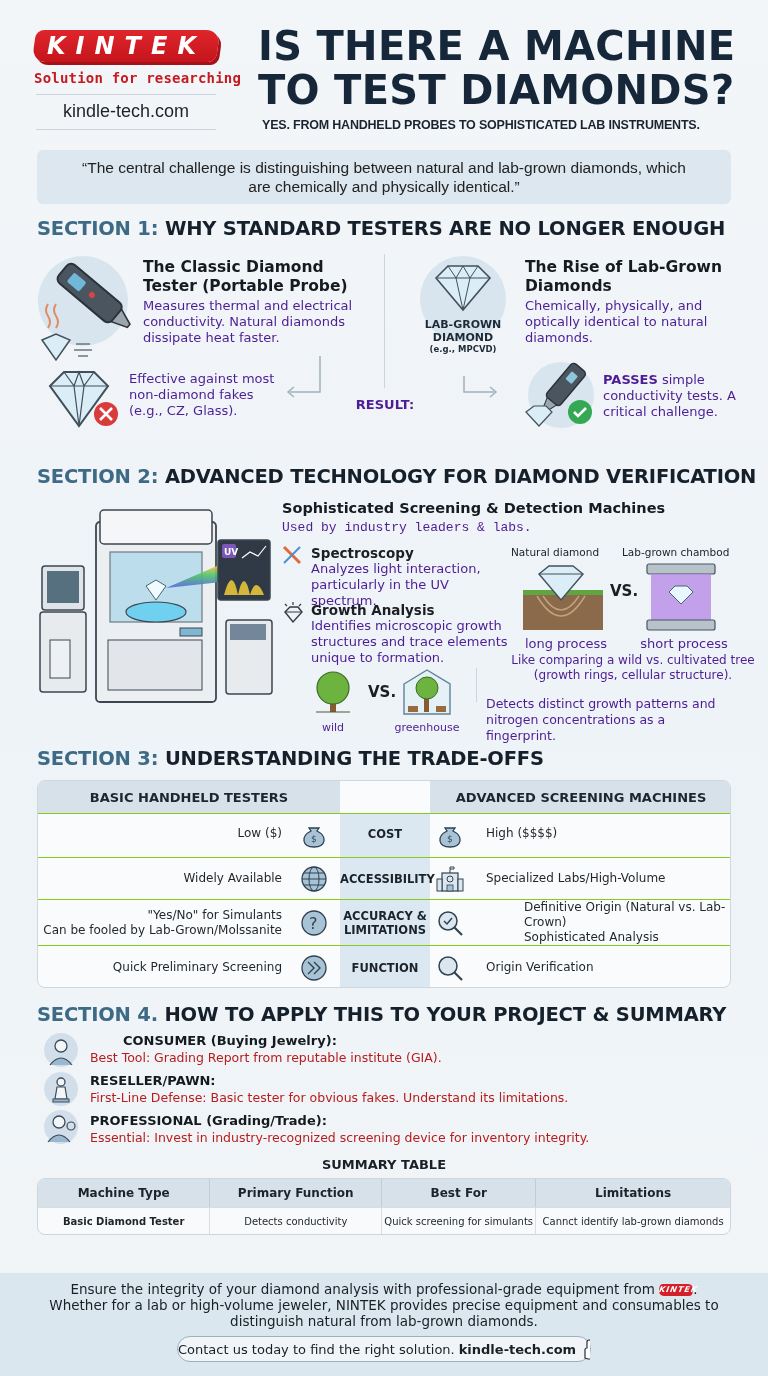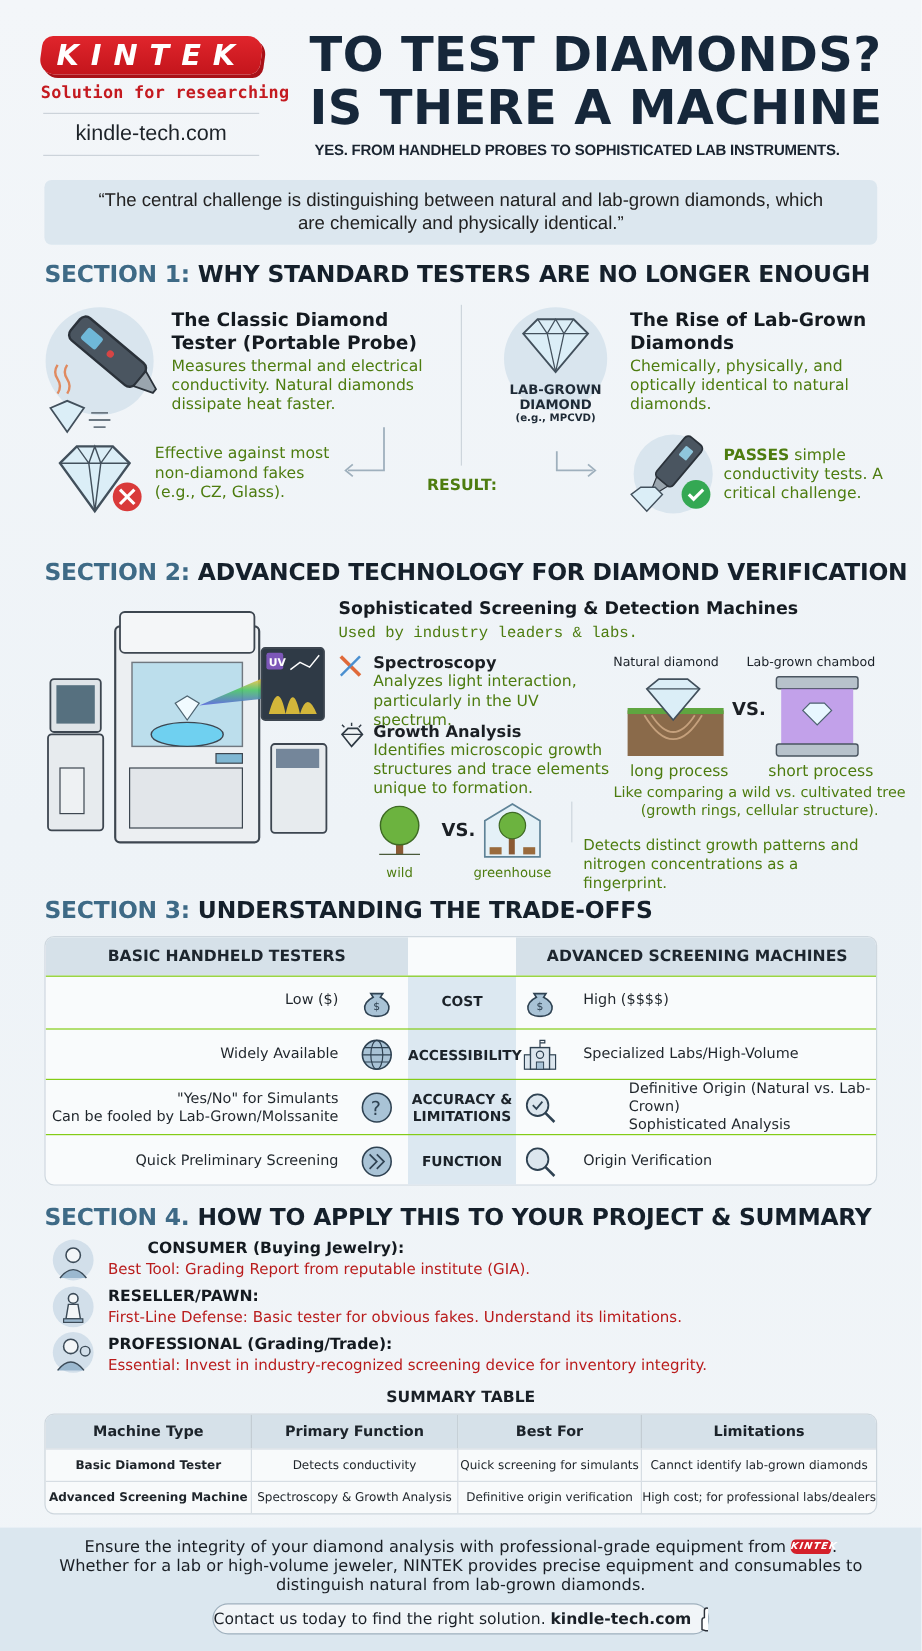--- a/index.html
+++ b/index.html
@@ -38,21 +38,21 @@
   
   .quote-box { left: 37px; top: 150px; width: 694px; height: 54px; background: #dce7ef; border-radius: 6px; display: flex; align-items: center; justify-content: center; text-align: center; padding: 0 40px; font-size: 15.5px; line-height: 19px; color: #222; }
 
   
   .section-h { left: 37px; font-family: "DejaVu Sans", sans-serif; font-weight: bold; font-size: 19.5px; color: #15202b; letter-spacing: -0.2px; white-space: nowrap; }
   .section-h .num { color: #3e6a86; }
 
   .circle { border-radius: 50%; background: #d9e5ee; }
 
   .h3 { font-family: "DejaVu Sans", sans-serif; font-weight: bold; font-size: 15.5px; color: #151b21; line-height: 19px; }
-  .body-t { font-family: "DejaVu Sans", sans-serif; font-size: 13px; color: #4d7c0f; line-height: 16px; }
+  .body-t { font-family: "DejaVu Sans", sans-serif; font-size: 13px; color: #4c1d95; line-height: 16px; }
 
   .vdivider { width: 1px; background: #cdd5dc; }
 
   
   .tt-wrap { left: 37px; top: 780px; width: 694px; height: 208px; background: #f9fbfc; border: 1px solid #cfd8df; border-radius: 8px; overflow: hidden; }
   .tt-hdr { position: absolute; top: 0; height: 32px; background: #d6e1e9; display:flex; align-items:center; justify-content:center; font-family: "DejaVu Sans", sans-serif; font-weight: bold; font-size: 13px; color: #1d262e; }
   .tt-mid { position: absolute; left: 302px; top: 32px; width: 90px; height: 176px; background: #dce8f1; }
   .tt-row { position: absolute; left: 0; width: 694px; border-top: 1px solid #84cc16; }
   .tt-left { position: absolute; right: 450px; text-align: right; font-family: "DejaVu Sans", sans-serif; font-size: 12px; color: #1f252b; line-height: 15px; }
   .tt-crit { position: absolute; left: 302px; width: 90px; text-align: center; font-family: "DejaVu Sans", sans-serif; font-weight: bold; font-size: 11.5px; line-height: 14px; color: #1b2229; }
@@ -86,22 +86,22 @@
   <div class="logo-badge">
     <span class="logo-text">KINTEK</span>
   </div>
 </div>
 <div class="abs logo-tagline">Solution for researching</div>
 <div class="abs logo-hr1"></div>
 <div class="abs logo-url">kindle-tech.com</div>
 <div class="abs logo-hr2"></div>
 
 <div class="abs main-title">
+  <div>IS THERE A MACHINE</div>
   <div>TO TEST DIAMONDS?</div>
-  <div>IS THERE A MACHINE</div>
 </div>
 <div class="abs subtitle">YES. FROM HANDHELD PROBES TO SOPHISTICATED LAB INSTRUMENTS.</div>
 
 <div class="abs quote-box">
   <span>“The central challenge is distinguishing between natural and lab-grown diamonds, which are chemically and physically identical.”</span>
 </div>
 
 <div class="abs section-h" style="top:217px;">
   <span class="num">SECTION 1:</span>
   <span>WHY STANDARD TESTERS ARE NO LONGER ENOUGH</span>
@@ -394,26 +394,20 @@
       <th>Limitations</th>
     </tr>
   </thead>
   <tbody>
     <tr>
       <td class="b">Basic Diamond Tester</td>
       <td>Detects conductivity</td>
       <td>Quick screening for simulants</td>
       <td>Cannct identify lab-grown diamonds</td>
     </tr>
-    <tr>
-      <td class="b">Advanced Screening Machine</td>
-      <td>Spectroscopy &amp; Growth Analysis</td>
-      <td>Definitive origin verification</td>
-      <td>High cost; for professional labs/dealers</td>
-    </tr>
   </tbody>
 </table>
 
 <div class="abs footer"></div>
 <div class="abs footer-text">
   <div>
     <span>Ensure the integrity of your diamond analysis with professional-grade equipment from</span>
     <span class="mini-logo">KINTEK</span><span>.</span>
   </div>
   <div>Whether for a lab or high-volume jeweler, NINTEK provides precise equipment and consumables to distinguish natural from lab-grown diamonds.</div>

